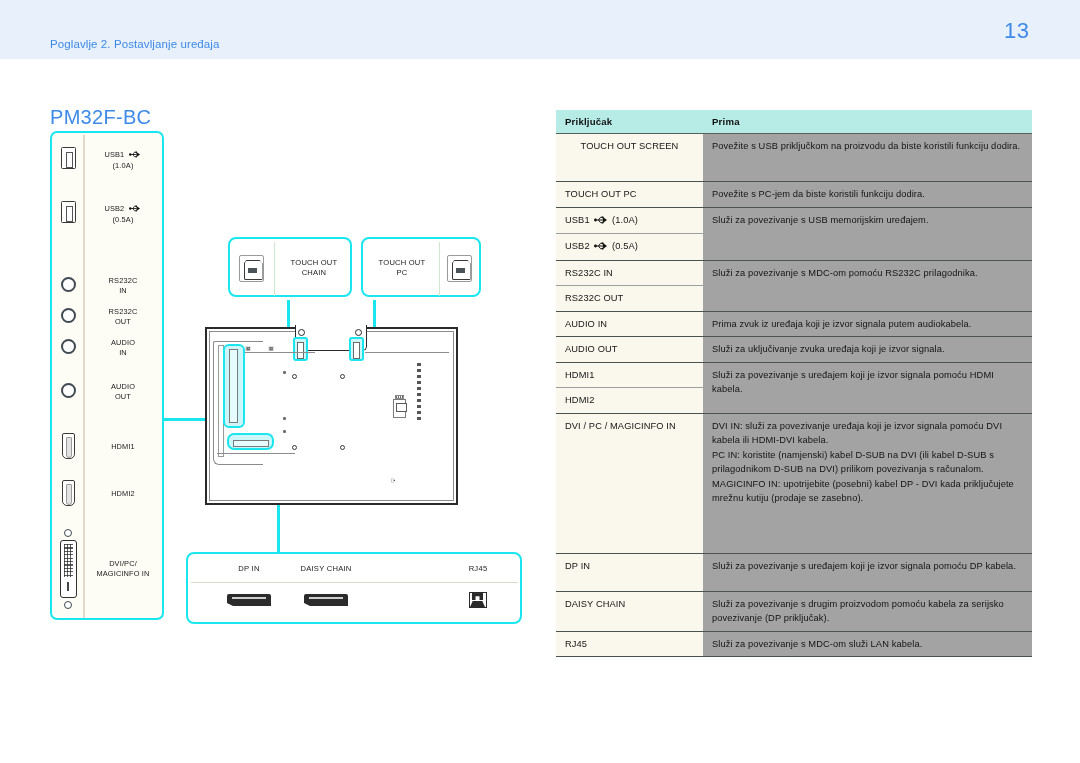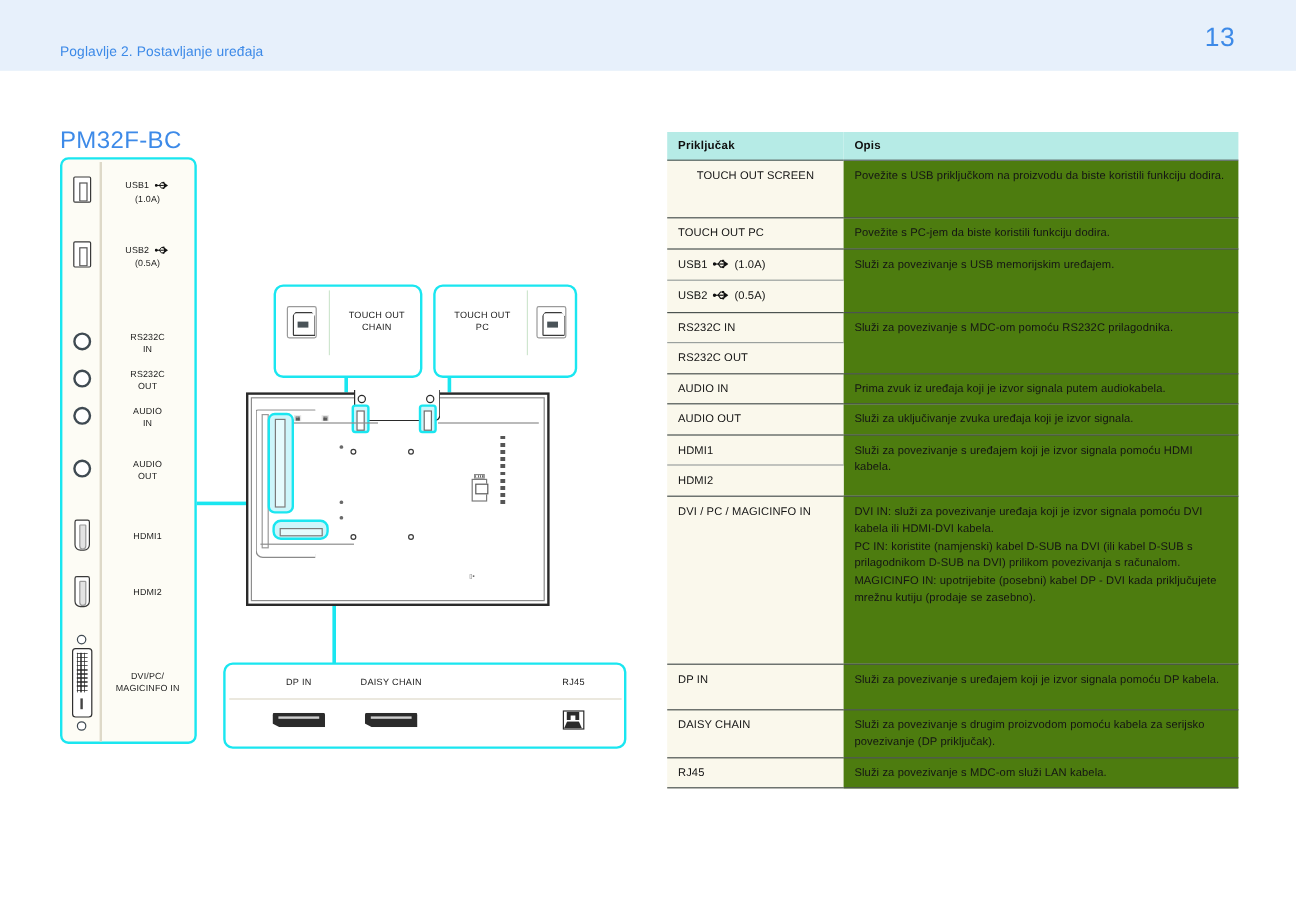--- a/index.html
+++ b/index.html
@@ -94,21 +94,21 @@
       repeating-linear-gradient(to bottom, #444 0 1.2px, transparent 1.2px 3.4px);
     background-blend-mode: multiply;
     opacity: .85;
   }
   .dvi-blade {
     position: absolute; left: 6px; bottom: 6px; width: 1.6px; height: 9px; background: #444;
   }
 
   
   .touch-box {
-    position: absolute; height: 78px;
+    position: absolute; height: 60px;
     border: 2.5px solid #1ae6f0; border-radius: 8px; background: #fff;
   }
   .touch-box .tb-divider {
     position: absolute; top: 3px; width: 1.3px; height: 54px; background: #cfe6cf;
   }
   .touch-label {
     position: absolute; top: 19px; font-size: 7.6px; color: #1a1a1a;
     line-height: 10px; text-align: center; letter-spacing: .2px;
   }
   .usb-b {
@@ -265,21 +265,21 @@
     background: #b6ebe6; color: #101010;
     font-size: 9.6px; font-weight: bold; text-align: left;
     padding: 6px 8px 6px 9px; letter-spacing: .2px;
     border-bottom: 1.4px solid #59605c;
   }
   #spec-table td {
     font-size: 9.3px; color: #141414; vertical-align: top;
     padding: 5px 9px 5px 9px; line-height: 14.5px; letter-spacing: .1px;
   }
   #spec-table td.port-cell { background: #faf8ec; font-weight: normal; }
-  #spec-table td.desc-cell { background: #4d7c0f; }
+  #spec-table td.desc-cell { background: #a3a3a3; }
   .rule-thick { border-bottom: 1.3px solid #4b5350 !important; }
   .rule-thin  { border-bottom: 1px solid #9aa09d !important; }
   .usb-glyph { display: inline-block; vertical-align: -1px; margin: 0 2px; }
 </style>
 </head>
 <body>
 
 <div id="page">
 
   <div id="header-band"></div>
@@ -491,21 +491,21 @@
   </div>
 
   <table id="spec-table">
     <colgroup>
         <col class="c1">
         <col class="c2">
       </colgroup>
     <thead>
       <tr>
         <th>Priključak</th>
-        <th>Opis</th>
+        <th>Prima</th>
       </tr>
     </thead>
     <tbody>
 
       <tr>
         <td class="port-cell rule-thick" style="height:48px;text-align:center;">TOUCH OUT SCREEN</td>
         <td class="desc-cell rule-thick">Povežite s USB priključkom na proizvodu da biste koristili funkciju dodira.</td>
       </tr>
 
       <tr>

